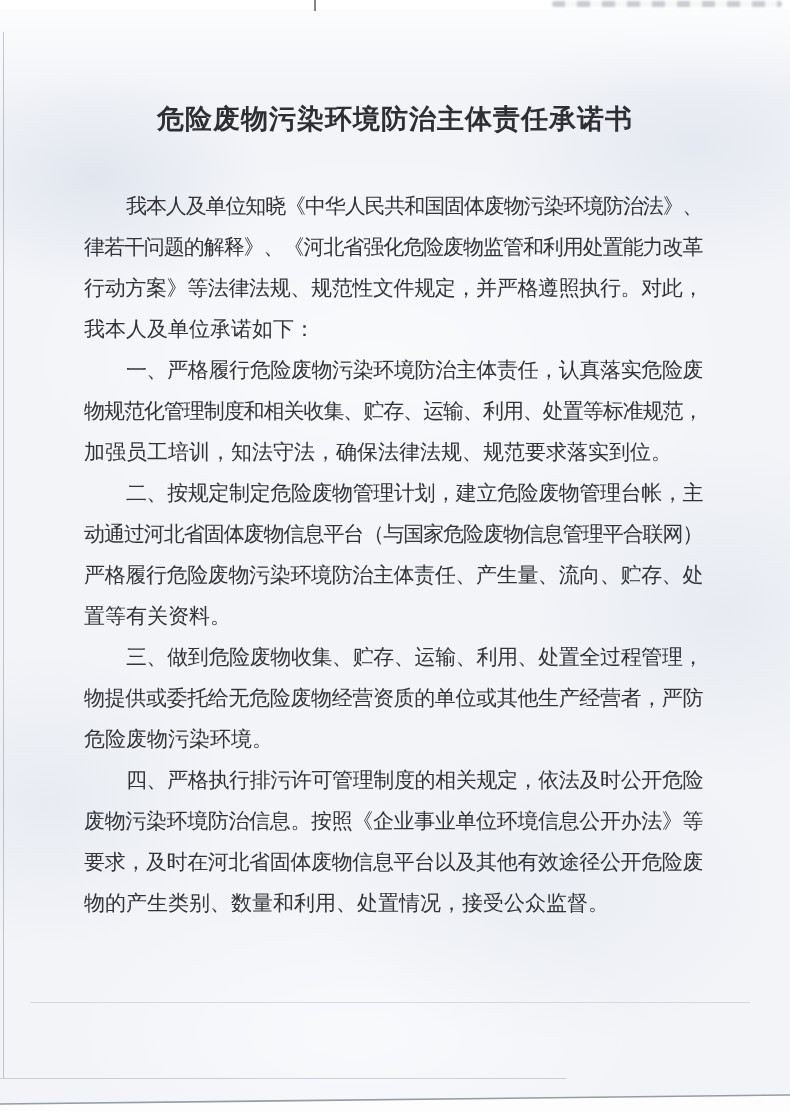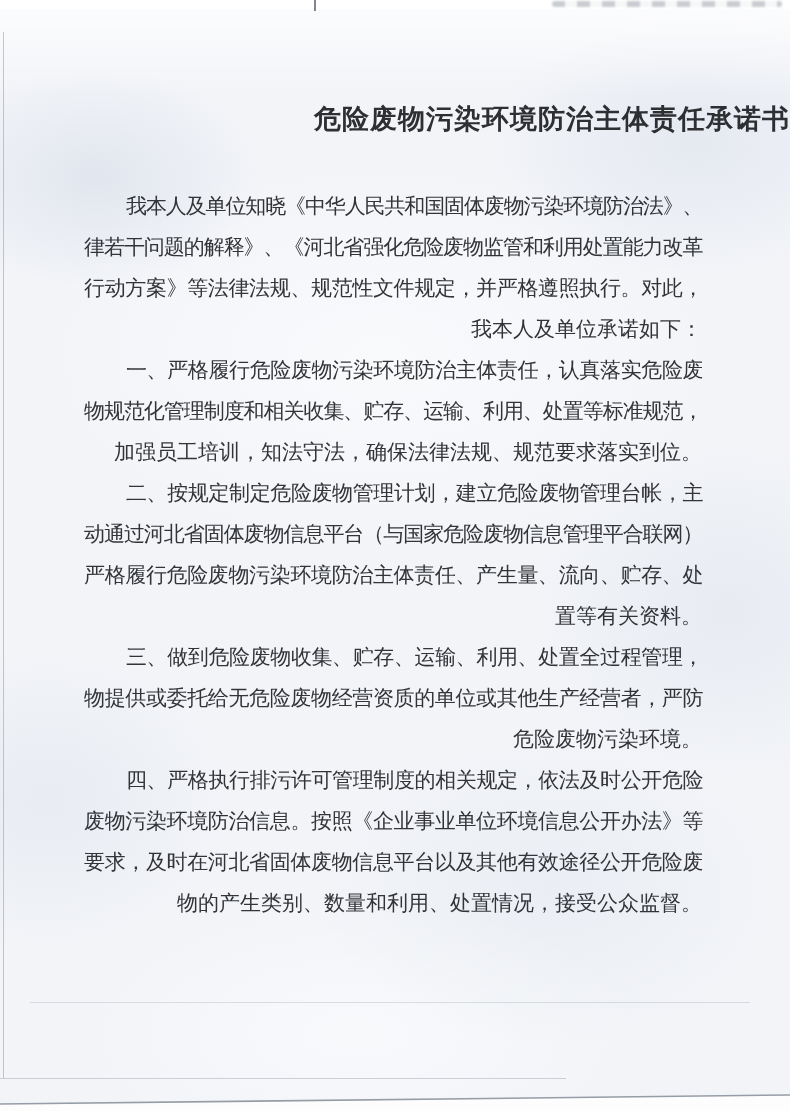--- a/index.html
+++ b/index.html
@@ -28,31 +28,31 @@
     background:repeating-linear-gradient(90deg,
       rgba(115,122,134,0.38) 0 13px, rgba(115,122,134,0.06) 13px 25px);
     filter:blur(1px);border-radius:3px;
   }
   .tick{
     position:absolute;left:314px;top:0;width:2px;height:11px;
     background:rgba(88,94,104,0.75);
   }
   .title{
     position:absolute;left:0;top:103px;width:100%;
-    margin:0;text-align:right;
+    margin:0;text-align:center;
     font-size:27px;font-weight:600;letter-spacing:1px;
     color:#2d2f32;line-height:32px;
   }
   .body-text{
     position:absolute;left:84px;top:186px;width:618px;
     color:#323438;
   }
   .line{
     height:41px;line-height:41px;font-size:21px;
-    text-align:right;
+    text-align:left;
   }
   .line.just{
     letter-spacing:-1.5px;
     text-align:justify;
     text-align-last:justify;
   }
   .line.indent{ text-indent:42px; }
   .edge-left{
     position:absolute;left:3px;top:32px;width:1px;height:1046px;
     background:rgba(128,138,150,0.45);

